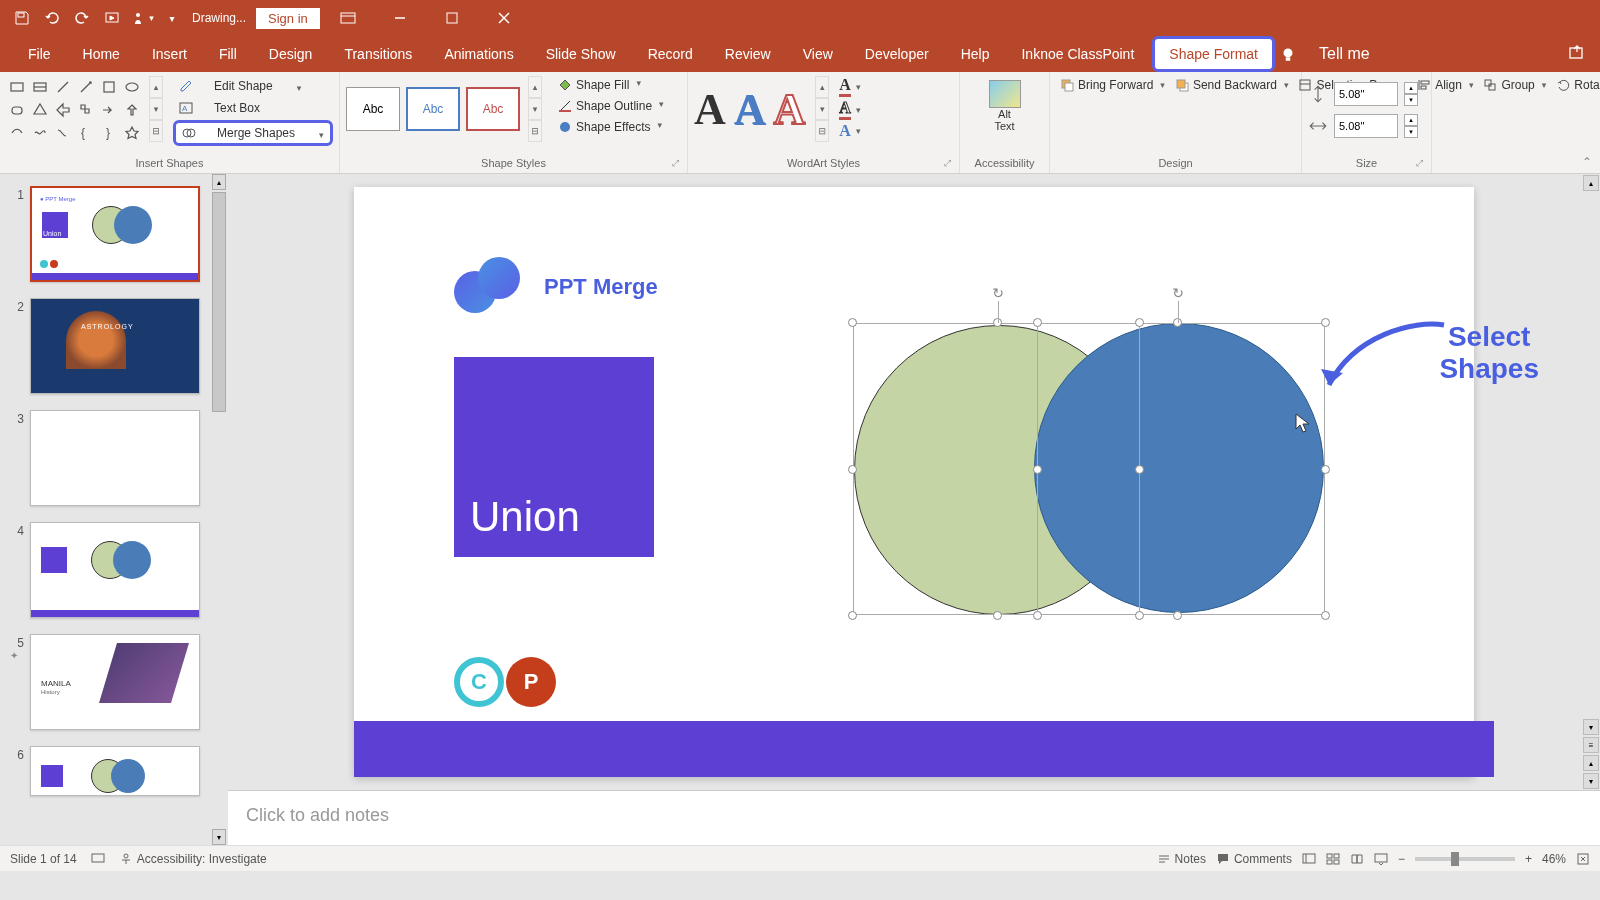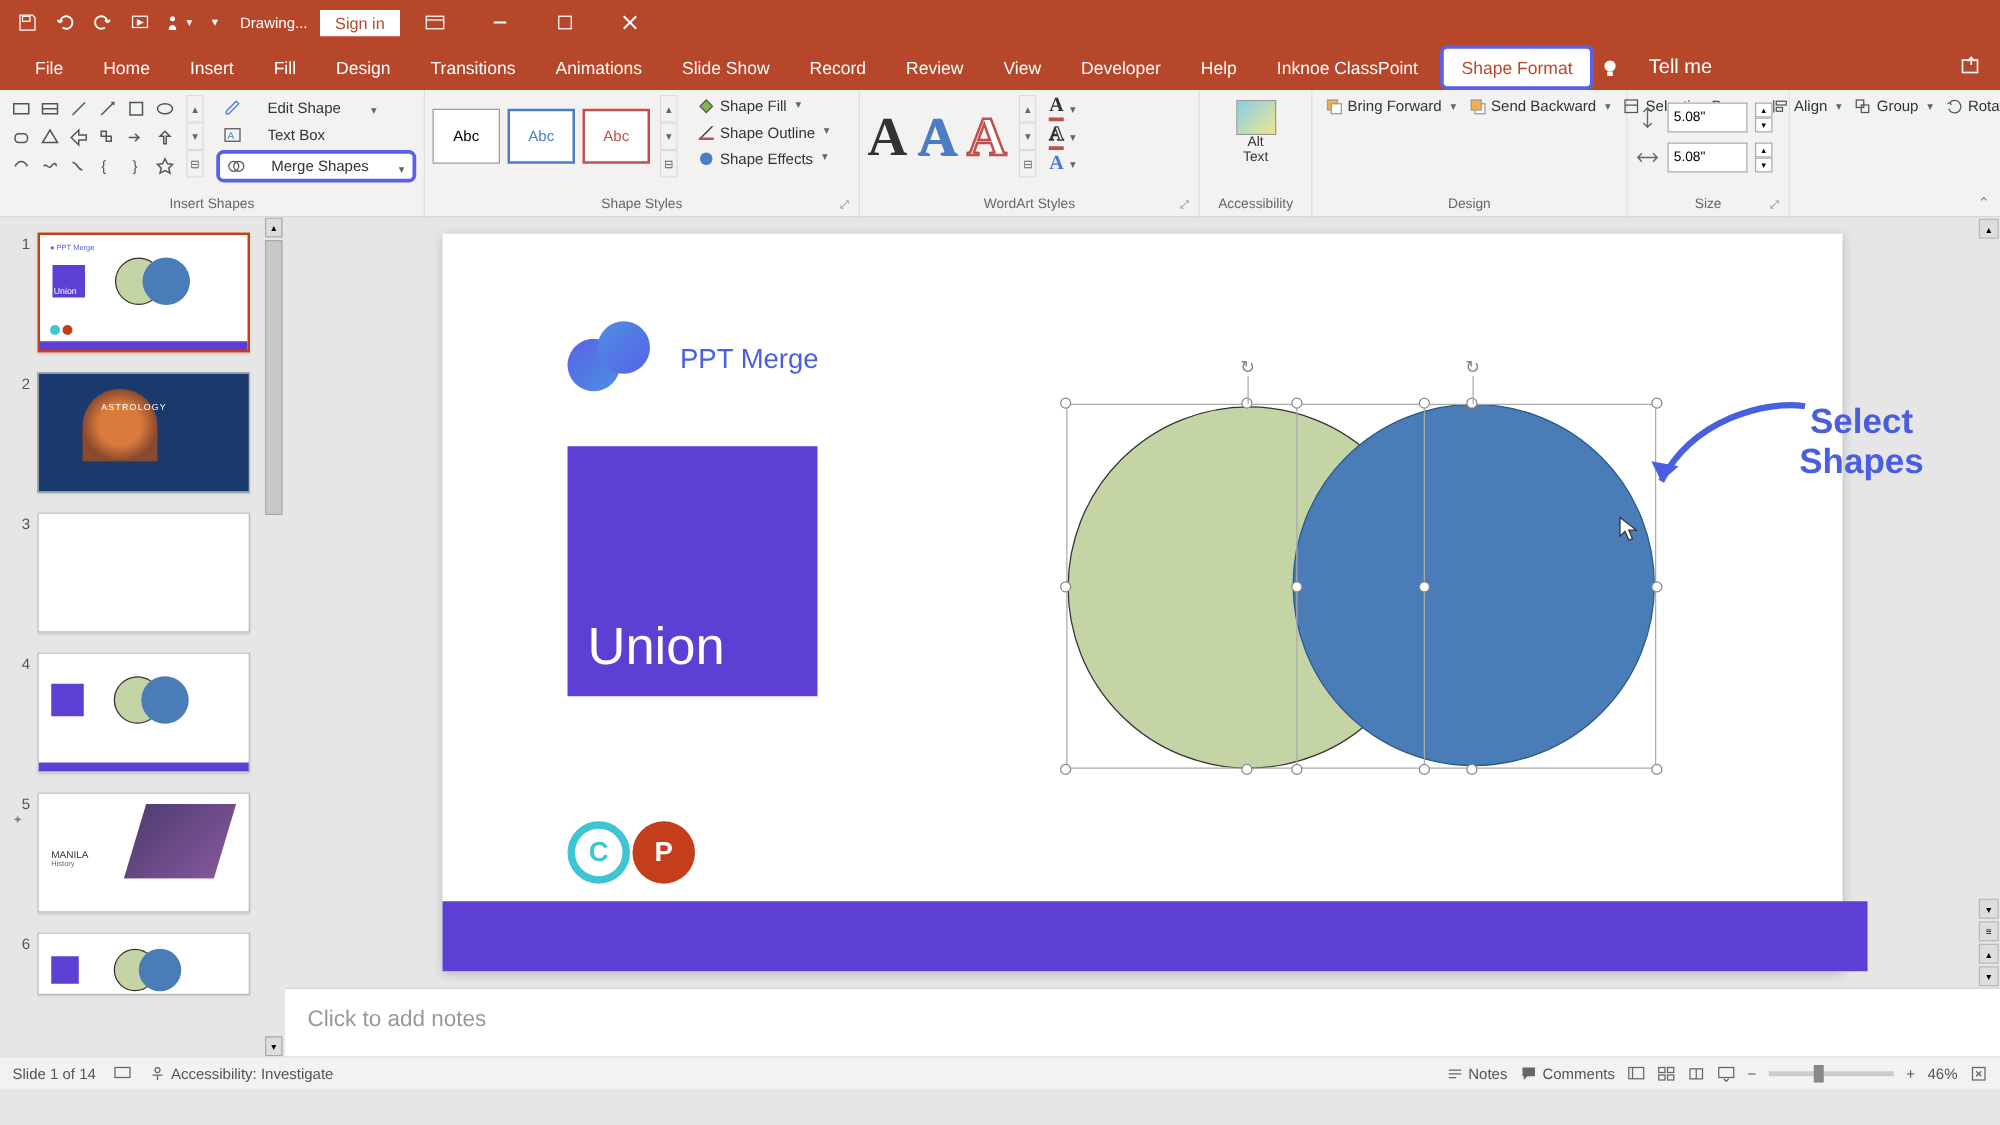--- a/index.html
+++ b/index.html
@@ -69,21 +69,21 @@
 .tn-scroll{position:absolute;right:0;top:0;width:18px;height:100%}
 .tn-scroll-thumb{position:absolute;right:2px;top:18px;width:14px;height:220px;background:#c8c8c8;border:1px solid #aaa}
 .tn-scroll-btn{position:absolute;right:2px;width:14px;height:16px;background:#ddd;border:1px solid #aaa;display:flex;align-items:center;justify-content:center;font-size:8px}
 .editarea{flex:1;display:flex;flex-direction:column;position:relative}
 .canvas-wrap{flex:1;display:flex;align-items:center;justify-content:center;overflow:hidden}
 .slide{width:1120px;height:590px;background:#fff;box-shadow:0 2px 8px rgba(0,0,0,.2);position:relative}
 .ppt-logo{position:absolute;left:100px;top:70px;display:flex;align-items:center;gap:10px}
 .ppt-logo .circ{position:relative;width:80px;height:60px}
 .ppt-logo .c1{position:absolute;width:42px;height:42px;border-radius:50%;background:linear-gradient(135deg,#5a61e6,#4a90e2);left:0;top:14px}
 .ppt-logo .c2{position:absolute;width:42px;height:42px;border-radius:50%;background:linear-gradient(135deg,#4a90e2,#5a61e6);left:24px;top:0}
-.ppt-logo-txt{font-size:22px;color:#4a5fe0;font-weight:400}
+.ppt-logo-txt{font-size:22px;color:#4a5fe0;font-weight:700}
 .union-box{position:absolute;left:100px;top:170px;width:200px;height:200px;background:#5d3fd3;display:flex;align-items:flex-end;padding:16px}
 .union-txt{color:#fff;font-size:42px;font-weight:500}
 .cp-logos{position:absolute;left:100px;top:470px;display:flex;gap:2px}
 .cp-c{width:50px;height:50px;border-radius:50%;background:#fff;border:6px solid #3fc4d4;display:flex;align-items:center;justify-content:center;color:#3fc4d4;font-size:22px;font-weight:bold}
 .cp-p{width:50px;height:50px;border-radius:50%;background:#c43e1c;display:flex;align-items:center;justify-content:center;color:#fff;font-size:22px;font-weight:bold}
 .shapes-sel{position:absolute;left:500px;top:100px;width:470px;height:310px}
 .circle1{position:absolute;left:0;top:38px;width:290px;height:290px;border-radius:50%;background:#c5d4a4;border:1.5px solid #333}
 .circle2{position:absolute;left:180px;top:36px;width:290px;height:290px;border-radius:50%;background:#4a7db8;border:1.5px solid #2a5a8a}
 .selbox{position:absolute;left:-1px;top:36px;width:472px;height:292px}
 .selhandle{position:absolute;width:9px;height:9px;background:#fff;border:1px solid #888;border-radius:50%}

